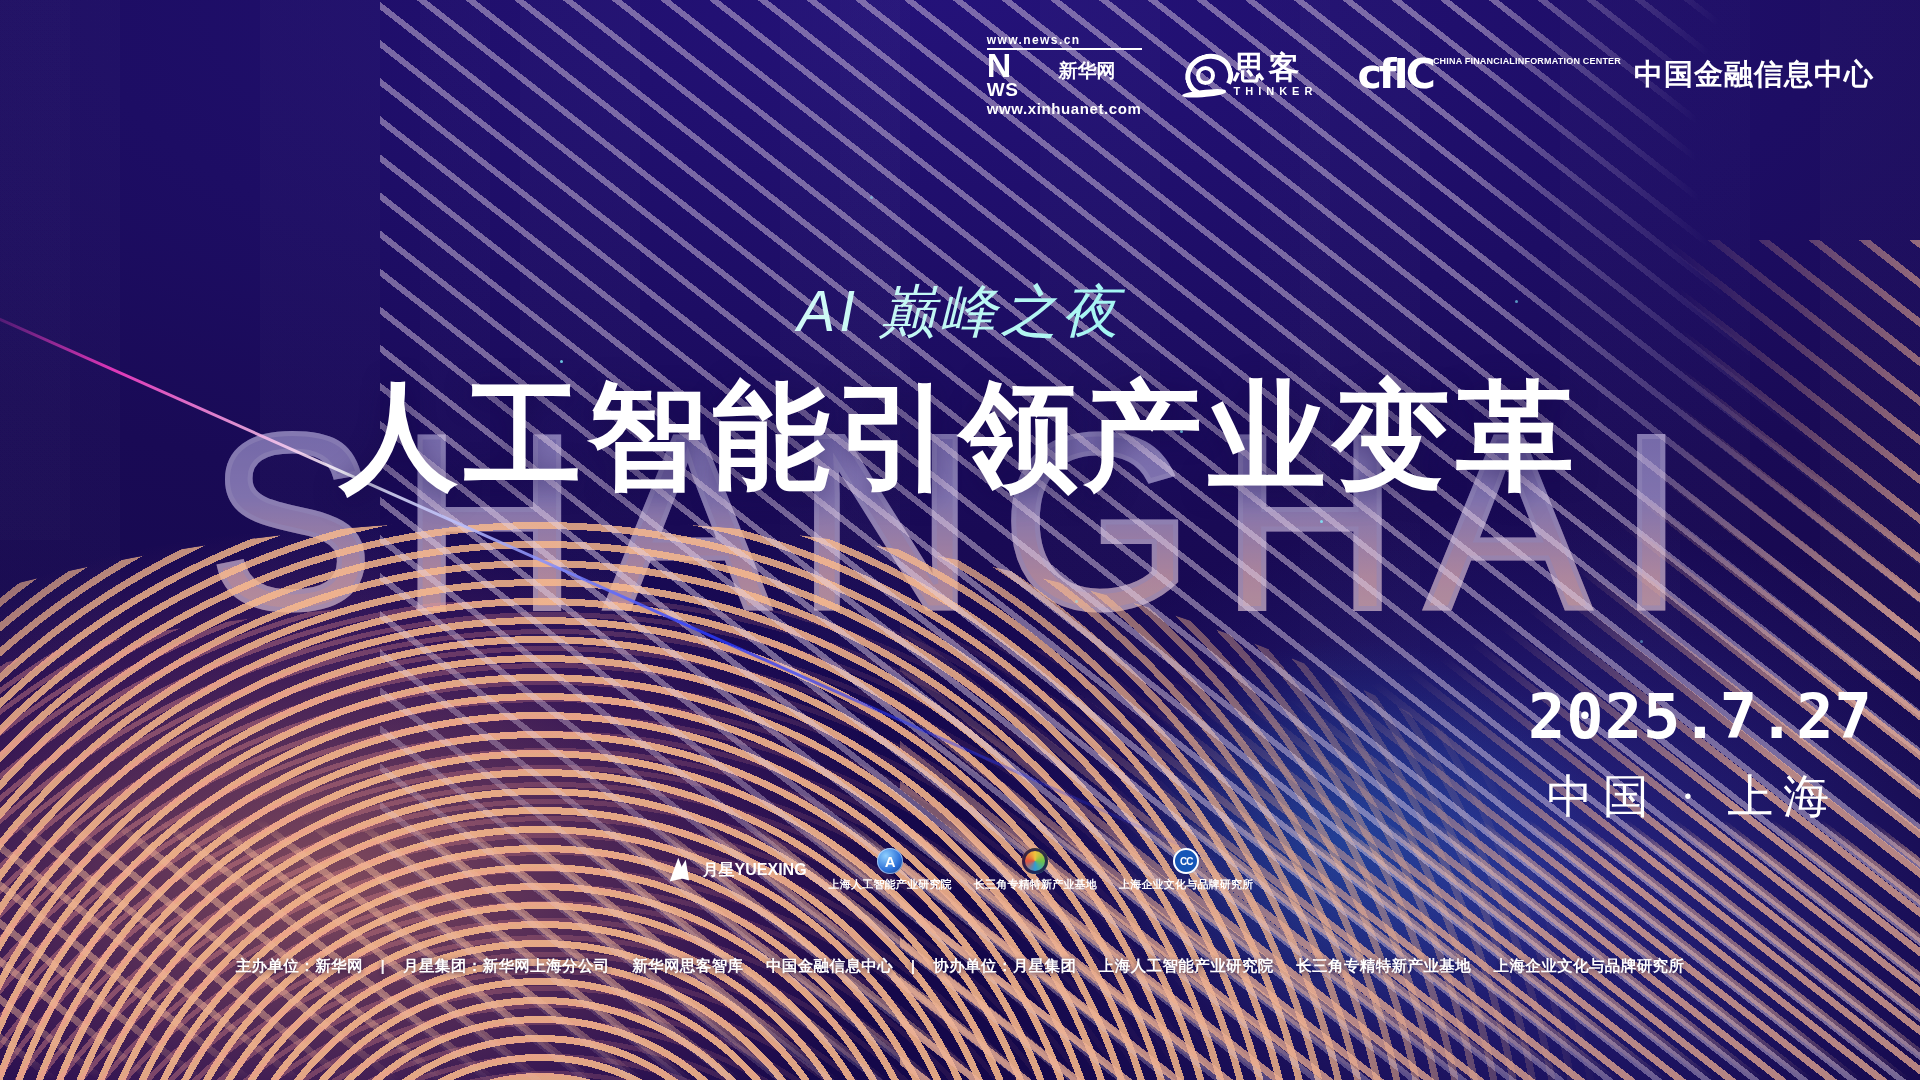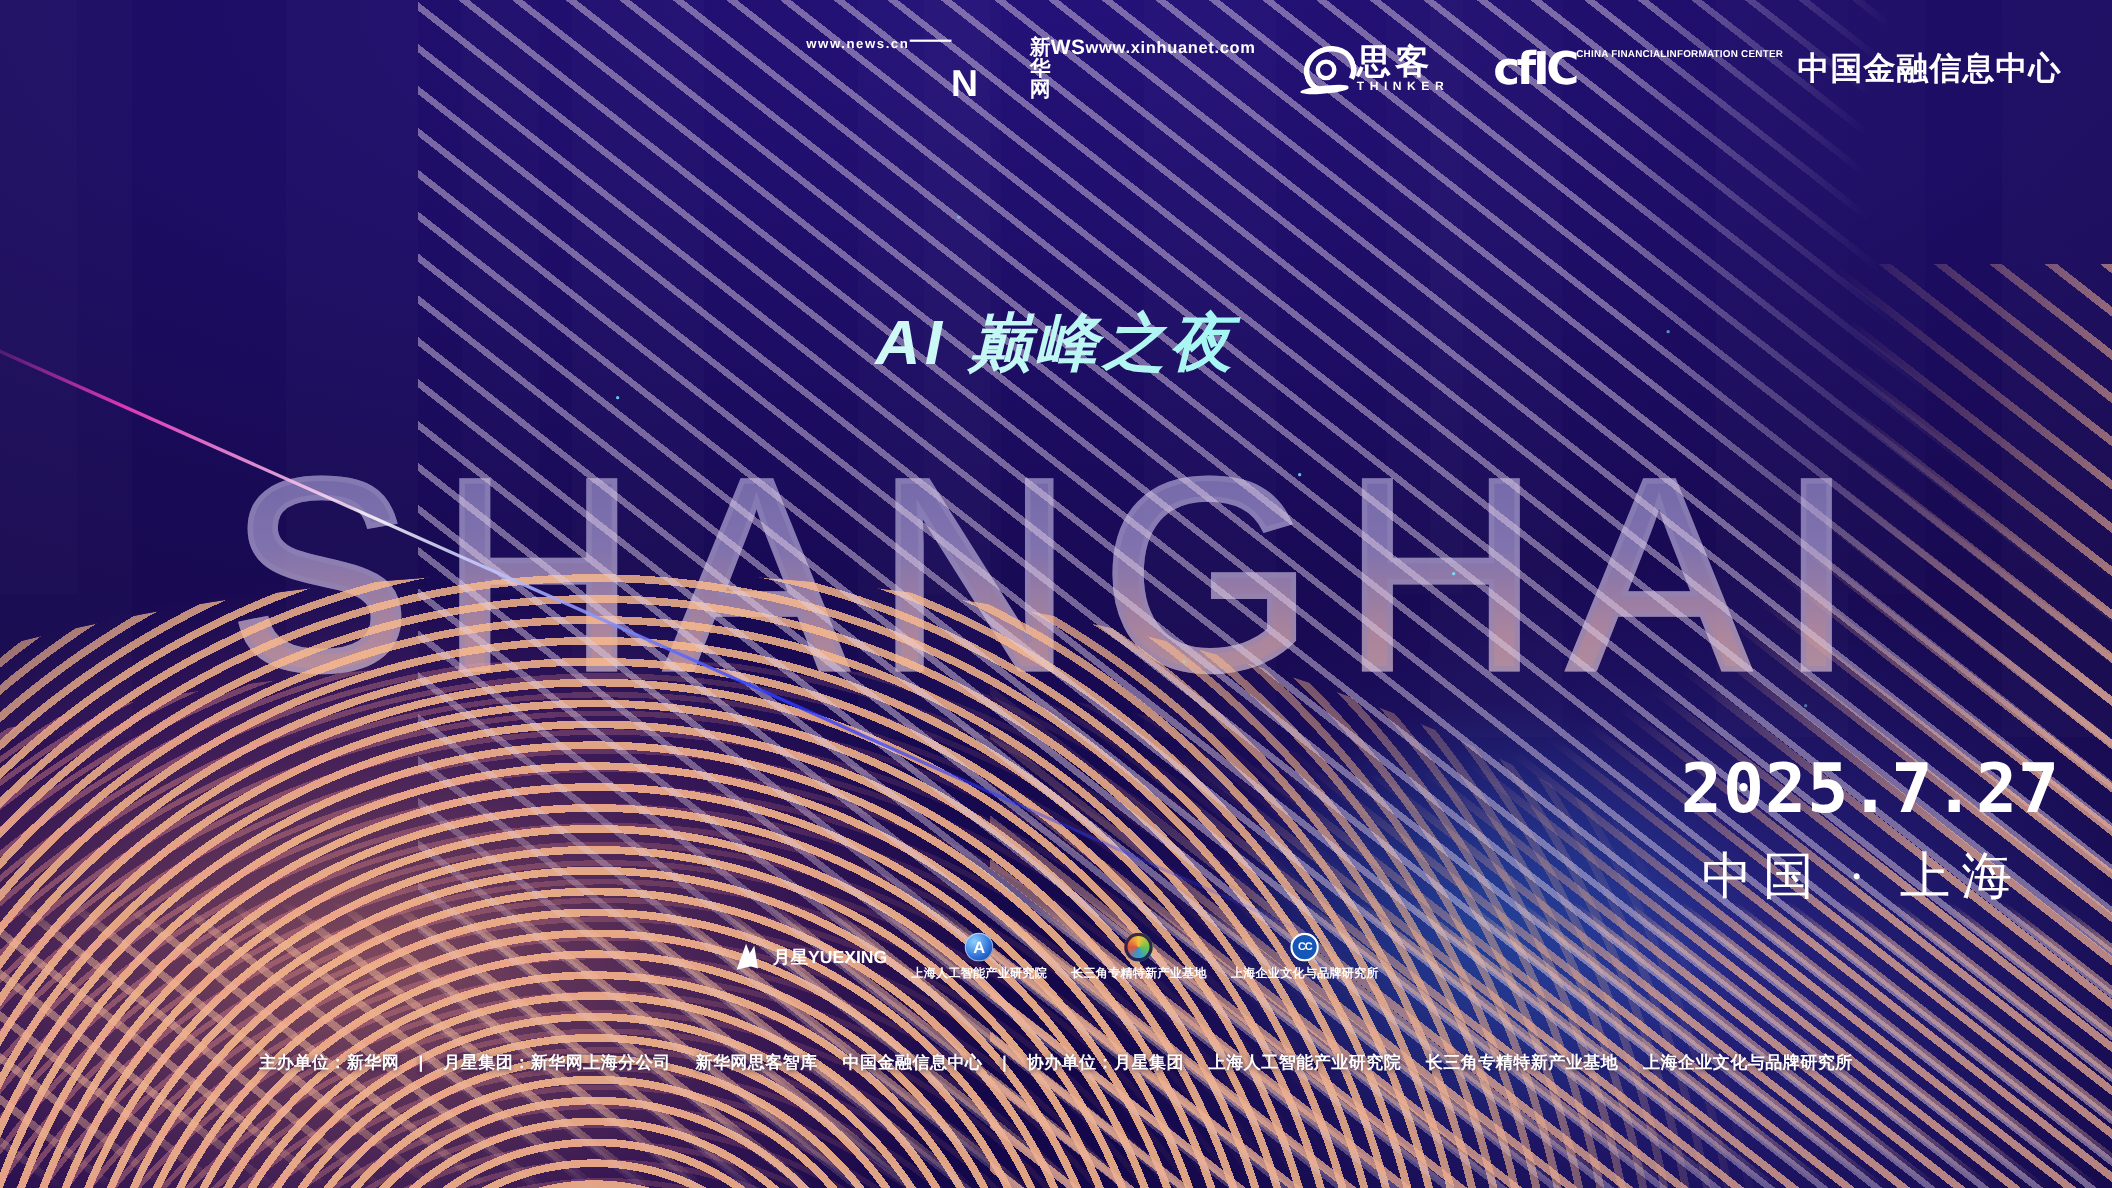--- a/index.html
+++ b/index.html
@@ -137,21 +137,21 @@
     color:#fff;white-space:nowrap;user-select:none;
   }
   .waic .num{font-weight:200;letter-spacing:2px;}
 
   .sponsors{
     position:absolute;right:46px;top:34px;display:flex;align-items:center;gap:40px;
   }
   .sp{display:flex;align-items:center;gap:9px;color:#fff;}
 
   
-  .xh{display:flex;align-items:flex-start;line-height:1;}
+  .xh{display:flex;flex-direction:column;align-items:flex-start;line-height:1;}
   .xh .url{font-size:12px;letter-spacing:1.4px;font-weight:700;color:#fff;}
   .xh .rule{width:100%;height:2px;background:#fff;margin:2px 0 2px;}
   .xh .row{display:flex;align-items:flex-end;gap:4px;}
   .xh .nbig{font-size:34px;font-weight:800;line-height:.82;color:#fff;letter-spacing:-1px;}
   .xh .cn{font-size:19px;font-weight:800;color:#fff;letter-spacing:0;line-height:1;margin-left:44px;}
   .xh .ws{font-size:19px;font-weight:800;color:#fff;letter-spacing:.5px;line-height:1;}
   .xh .url2{font-size:15px;letter-spacing:.6px;color:#fff;margin-top:2px;font-weight:600;}
 
   
   .thk{display:flex;align-items:center;gap:6px;}
@@ -167,21 +167,21 @@
   
   .cfic{display:flex;align-items:center;gap:13px;}
   .cfic .logo{display:flex;flex-direction:row;line-height:1;}
   .cfic .cf{font-size:41px;font-weight:800;color:#fff;letter-spacing:-3px;font-family:"DejaVu Sans",sans-serif;}
   .cfic .sub{font-size:9px;font-weight:700;color:#fff;letter-spacing:.2px;line-height:1.18;margin-top:2px;}
   .cfic .cn{font-size:29px;font-weight:700;color:#fff;letter-spacing:1px;}
 
   
   .subtitle{
     position:absolute;left:0;right:0;top:274px;text-align:center;
-    font-size:57px;font-weight:700;font-style:italic;letter-spacing:4px;
+    font-size:57px;font-weight:400;font-style:italic;letter-spacing:4px;
     background:linear-gradient(100deg,#ffffff 0%, #ffffff 22%, #b9f6f2 52%, #5ef3f5 78%, #4be9f3 100%);
     -webkit-background-clip:text;background-clip:text;color:transparent;
     white-space:nowrap;user-select:none;
   }
   .headline{
     position:absolute;left:0;right:0;top:358px;text-align:center;
     font-size:118px;font-weight:800;letter-spacing:6px;color:#fff;
     white-space:nowrap;user-select:none;
     text-shadow:0 4px 26px rgba(20,8,70,.55);
   }
@@ -305,20 +305,21 @@
           <span class="sub">CHINA FINANCIAL</span>
           <span class="sub">INFORMATION CENTER</span>
         </div>
         <span class="cn">中国金融信息中心</span>
       </div>
 
     </div>
   </div>
 
   <div class="subtitle">AI 巅峰之夜</div>
+  <div class="headline">人工智能引领产业变革</div>
 
   <div class="dateblk">
     <div class="d">2025.7.27</div>
     <div class="c">中国 · 上海</div>
   </div>
 
   <div class="partners">
 
     <div class="pt">
       <span class="ic ic-star">

